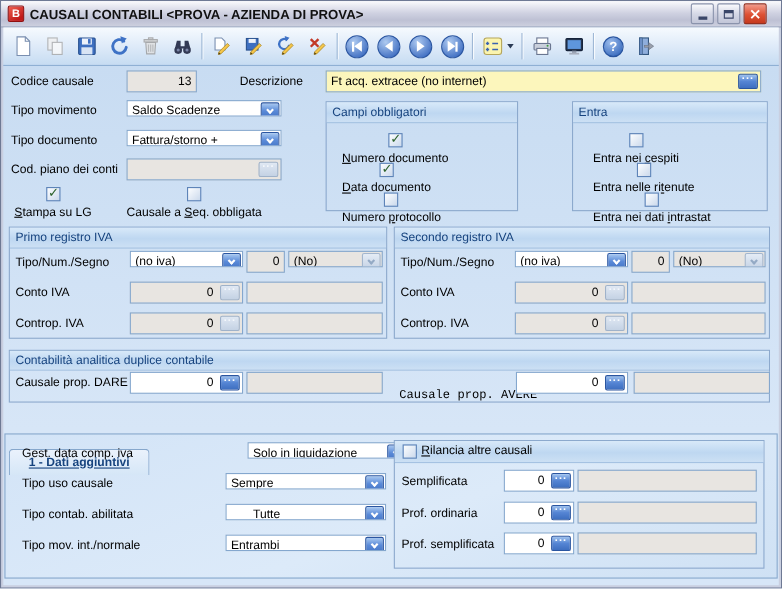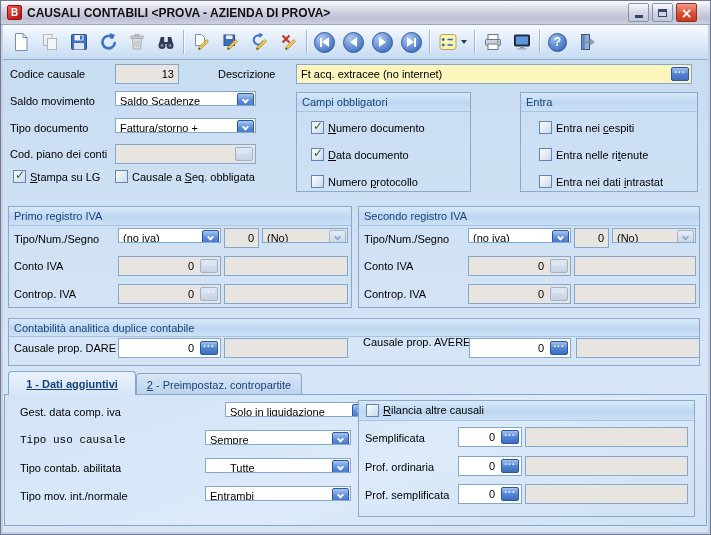--- a/index.html
+++ b/index.html
@@ -62,32 +62,32 @@
     font:11px/19px "Liberation Sans",sans-serif;padding:0 21px 0 4px;white-space:nowrap;overflow:hidden;}
   .combo .cbtn{position:absolute;right:1px;top:1px;width:17px;height:17px;border-radius:2px;
     background:linear-gradient(180deg,#A8C8F0,#5A8AD8 45%,#3E6FC0);border:1px solid #2A55A0;
     display:flex;align-items:center;justify-content:center;}
   .chev{width:5px;height:5px;border-right:2px solid #fff;border-bottom:2px solid #fff;
     transform:rotate(45deg) translate(-1px,-1px);}
   .combo.disabled{background:#E8E5E1;}
   .combo.disabled .cbtn{background:linear-gradient(180deg,#E4ECF6,#C1CfE2);border-color:#A3B6CE;}
   .combo.disabled .chev{border-color:#94AAC5;}
   .cbrow{position:absolute;display:flex;align-items:center;gap:4px;
-    font:11px "Liberation Sans",sans-serif;white-space:nowrap;}
+    font:11px "Liberation Sans",sans-serif;white-space:nowrap;flex-direction:column;}
   .cb{width:13px;height:13px;border:1px solid #5E84B8;position:relative;flex:none;
     background:linear-gradient(135deg,#FDFEFF,#CBD9EC);}
   .cb.checked::after{content:"\2713";position:absolute;left:1px;top:-3px;
     font:bold 12px "DejaVu Sans",sans-serif;color:#2D632D;}
   .u{text-decoration:underline;}
   .grp{position:absolute;border:1px solid #8CA9CD;}
   .ghd{height:19px;background:linear-gradient(180deg,#D8E9F9 0%,#BED7F1 55%,#CCE0F4 100%);
     border-bottom:1px solid #A5C2E2;color:#16437E;font:11px/19px "Liberation Sans",sans-serif;
     padding-left:5px;white-space:nowrap;display:flex;align-items:center;gap:4px;}
   .tab{position:absolute;border:1px solid #86A7CC;border-bottom:none;border-radius:4px 4px 0 0;
-    font:11px "Liberation Sans",sans-serif;color:#16437E;display:flex;align-items:center;justify-content:center;white-space:nowrap;}
+    font:11px "Liberation Sans",sans-serif;color:#16437E;display:flex;align-items:center;justify-content:center;white-space:nowrap;margin-top:37px;}
   .tab.active{background:linear-gradient(180deg,#EAF2FC,#D5E6F7);font-weight:bold;z-index:3;}
   .tab.active .tlbl{text-decoration:underline;}
   .tab.inactive{background:linear-gradient(180deg,#D9E7F6,#BCD2EB);z-index:1;}
   .panel{position:absolute;border:1px solid #86A7CC;z-index:2;
     background:linear-gradient(160deg,#D3E4F7,#DCEAF9 55%,#CFE1F4);}
   svg{display:block;}
 </style>
 </head>
 <body>
 
@@ -248,21 +248,21 @@
   <div class="client">
 
     <div class="lbl" style="left:7px;top:8px;">Codice causale</div>
     <div class="field grey num" style="left:112px;top:4px;width:64px;">13</div>
     <div class="lbl" style="left:215px;top:8px;">Descrizione</div>
     <div class="fgroup yellow" style="left:293px;top:4px;width:396px;">
       <div class="fval">Ft acq. extracee (no internet)</div>
       <div class="ebtn"></div>
     </div>
 
-    <div class="lbl" style="left:7px;top:35px;">Saldo movimento</div>
+    <div class="lbl" style="left:7px;top:35px;">Tipo movimento</div>
     <div class="combo" style="left:112px;top:31px;width:141px;">
       <span>Saldo Scadenze</span>
       <span class="cbtn">
           <span class="chev"></span>
         </span>
     </div>
     <div class="lbl" style="left:7px;top:62px;">Tipo documento</div>
     <div class="combo" style="left:112px;top:58px;width:141px;">
       <span>Fattura/storno +</span>
       <span class="cbtn">
@@ -377,21 +377,21 @@
 
     <div class="grp" style="left:5px;top:258px;width:692px;height:48px;">
       <div class="ghd" style="height:18px;line-height:18px;">Contabilità analitica duplice contabile</div>
     </div>
     <div class="lbl" style="left:11px;top:282px;">Causale prop. DARE</div>
     <div class="fgroup" style="left:115px;top:278px;width:103px;">
       <div class="fval num">0</div>
       <div class="ebtn"></div>
     </div>
     <div class="field grey" style="left:221px;top:278px;width:124px;"></div>
-    <div class="lbl" style="left:360px;top:276px;">Causale prop. AVERE</div>
+    <div class="lbl" style="left:360px;top:294px;font-family:Liberation Mono, monospace;">Causale prop. AVERE</div>
     <div class="fgroup" style="left:466px;top:278px;width:102px;">
       <div class="fval num">0</div>
       <div class="ebtn"></div>
     </div>
     <div class="field grey" style="left:573px;top:278px;width:124px;"></div>
 
     <div class="tab active" style="left:5px;top:311px;width:128px;height:24px;">
       <span class="tlbl">1 - Dati aggiuntivi</span>
     </div>
     <div class="tab inactive" style="left:133px;top:313px;width:166px;height:22px;">
@@ -399,21 +399,21 @@
     </div>
     <div class="panel" style="left:1px;top:334px;width:703px;height:132px;"></div>
 
     <div class="lbl" style="left:17px;top:346px;z-index:4;">Gest. data comp. iva</div>
     <div class="combo" style="left:202px;top:342px;width:146px;z-index:4;margin-left:20px;">
       <span>Solo in liquidazione</span>
       <span class="cbtn">
           <span class="chev"></span>
         </span>
     </div>
-    <div class="lbl" style="left:17px;top:374px;z-index:4;font-family:Liberation Mono, monospace;">Tipo uso causale</div>
+    <div class="lbl" style="left:17px;top:374px;z-index:4;">Tipo uso causale</div>
     <div class="combo" style="left:202px;top:370px;width:146px;z-index:4;">
       <span>Sempre</span>
       <span class="cbtn">
           <span class="chev"></span>
         </span>
     </div>
     <div class="lbl" style="left:17px;top:402px;z-index:4;">Tipo contab. abilitata</div>
     <div class="combo" style="left:202px;top:398px;width:146px;z-index:4;padding-left:24px;">
       <span>Tutte</span>
       <span class="cbtn">

